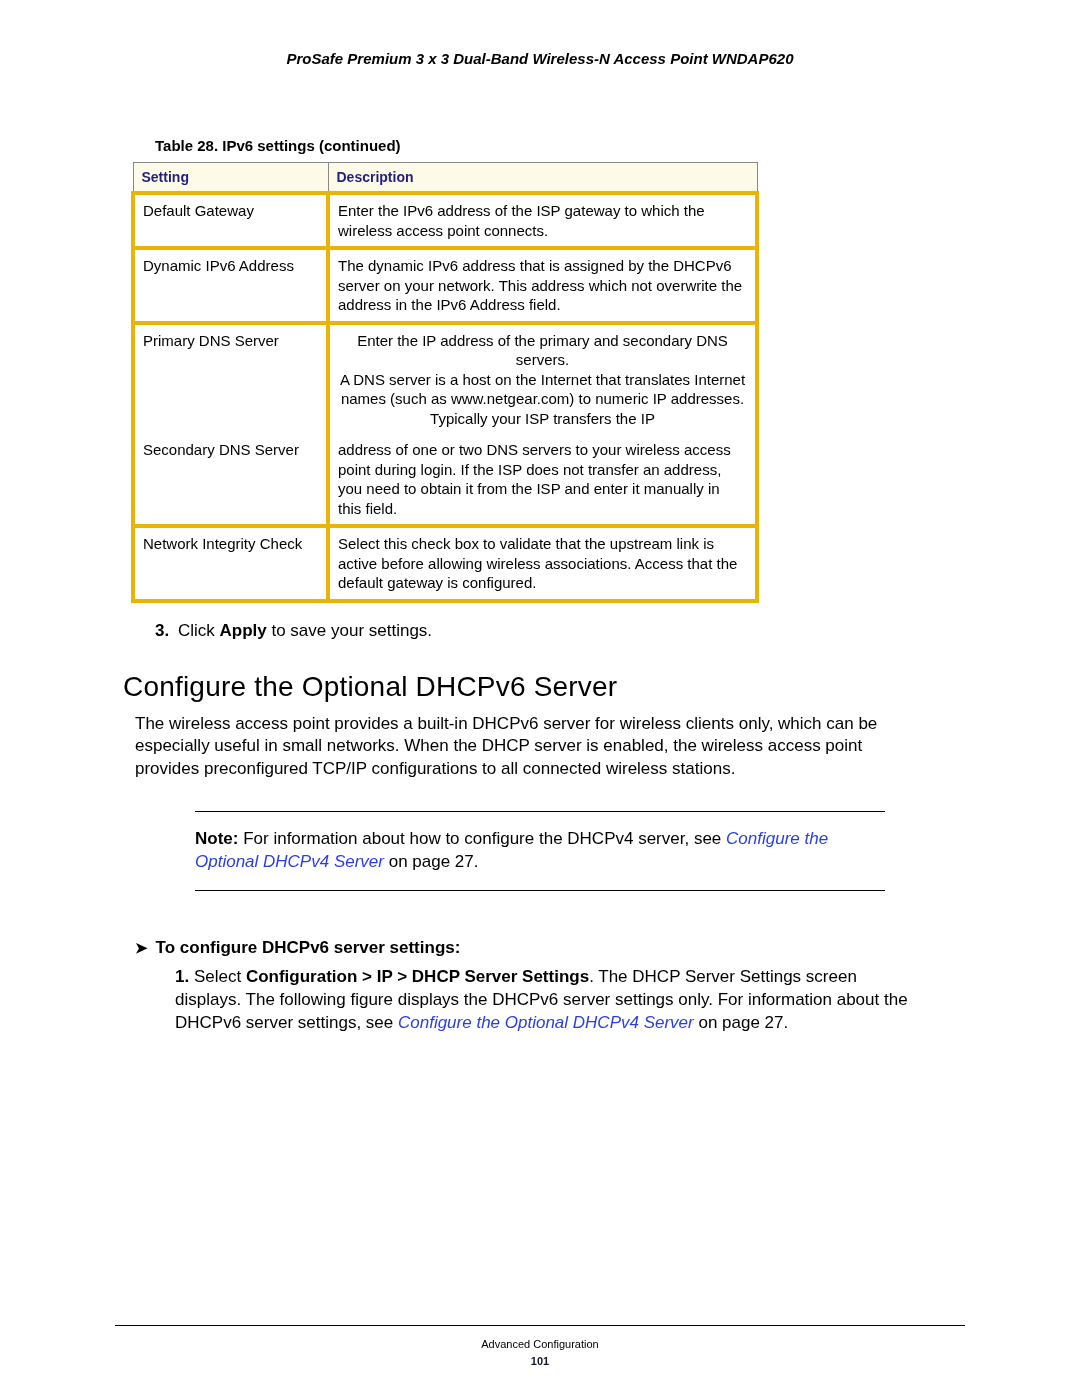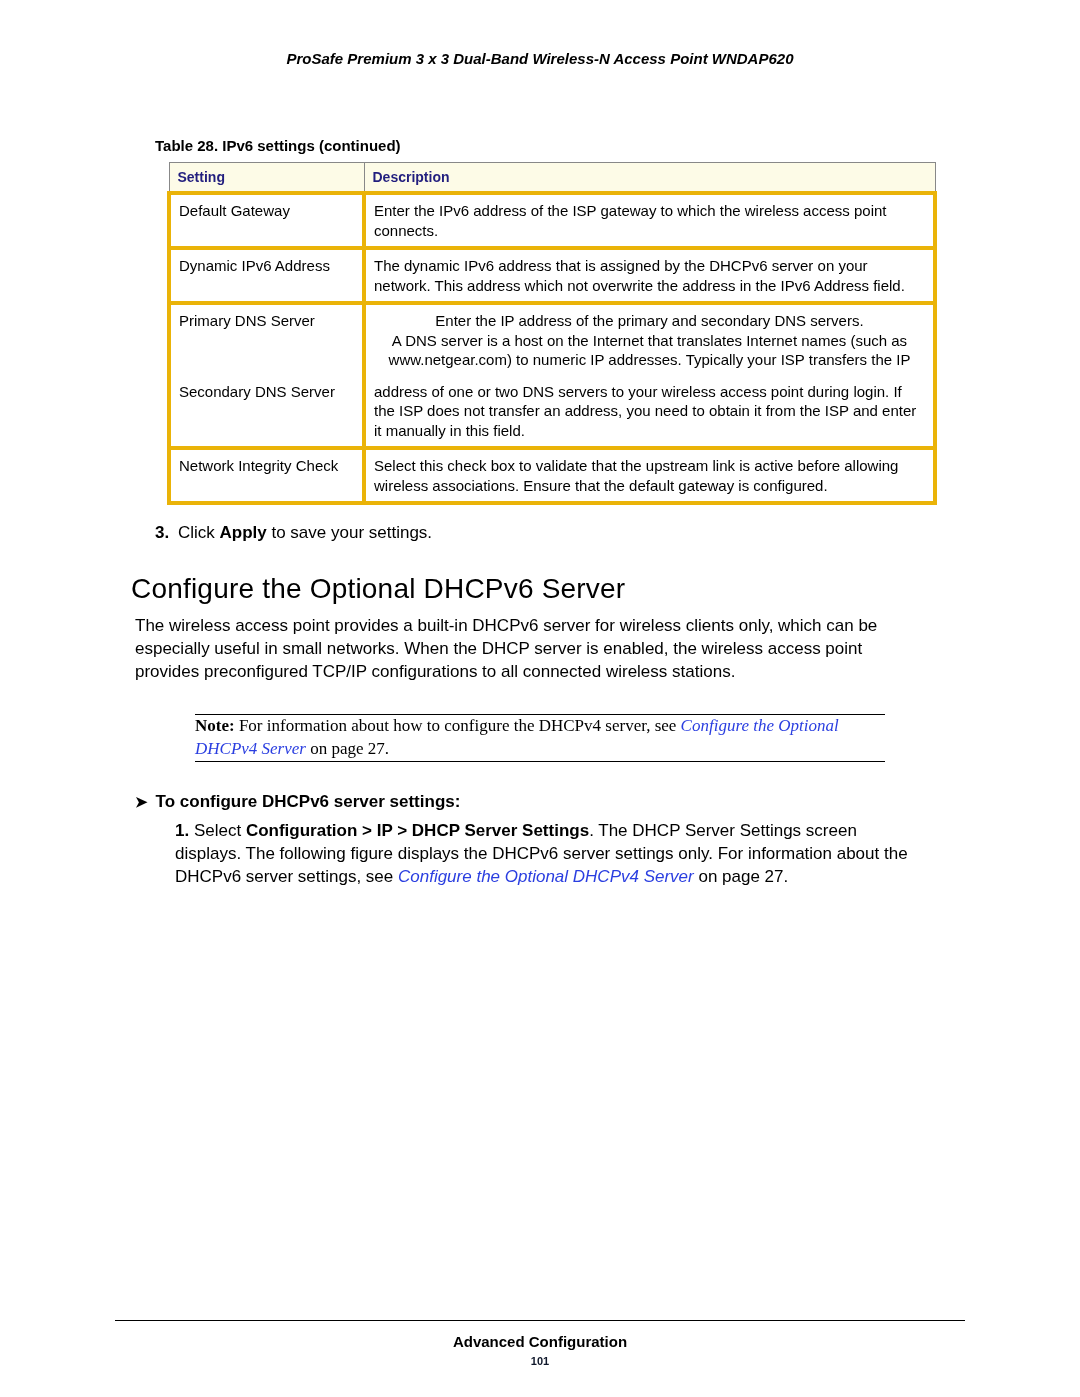--- a/index.html
+++ b/index.html
@@ -23,22 +23,22 @@
     margin-bottom: 70px;
     font-style: italic;
   }
   .table-caption {
     font-weight: bold;
     font-size: 15px;
     margin: 0 0 8px 40px;
   }
   table.settings {
     border-collapse: collapse;
-    width: 770px;
-    margin-left: 52px;
+    width: 628px;
+    margin-left: 16px;
     font-size: 15px;
   }
   table.settings th {
     background: #fdfbe7;
     color: #221e7e;
     text-align: left;
     font-weight: bold;
     padding: 6px 8px;
     border: 1px solid #888;
     font-size: 14px;
@@ -57,37 +57,36 @@
     font-size: 17px;
   }
   .step-num {
     font-weight: bold;
     margin-right: 4px;
   }
   h2.section-title {
     font-family: "Arial", sans-serif;
     font-weight: normal;
     font-size: 28px;
-    margin: 30px 0 10px 16px;
+    margin: 30px 0 10px 8px;
     color: #000;
     letter-spacing: 0.2px;
   }
   .body-para {
     margin: 0 40px 0 20px;
     font-size: 17px;
     line-height: 1.35;
   }
   .note-block {
-    margin: 30px 80px 30px 80px;
+    margin: 30px 80px 47px 80px;
     border-top: 1px solid #000;
     border-bottom: 1px solid #000;
-    padding: 0 0;
+    padding: 16px 0;
     font-size: 17px;
     line-height: 1.35;
-    font-family: Liberation Serif, serif;
   }
   .note-block .note-label { font-weight: bold; }
   .xref {
     color: #2a3ee0;
     font-style: italic;
   }
   .proc-heading {
     margin: 15px 0 8px 20px;
     font-weight: bold;
     font-size: 17px;
@@ -108,22 +107,22 @@
     left: 0;
     right: 0;
     text-align: center;
   }
   .footer-rule {
     border: none;
     border-top: 1px solid #000;
     margin: 0 115px 12px 115px;
   }
   .footer-title {
-    font-weight: bold;
-    font-size: 15px;
+    font-weight: normal;
+    font-size: 11px;
   }
   .footer-page {
     font-weight: bold;
     color: #0f172a;
     font-size: 11px;
     margin-top: 5px;
   }
 </style>
 </head>
 <body>
@@ -152,21 +151,21 @@
       <td class="setting-col no-bottom">Primary DNS Server</td>
       <td class="no-bottom" style="white-space:pre-line;text-align:center;">Enter the IP address of the primary and secondary DNS servers.
 A DNS server is a host on the Internet that translates Internet names (such as www.netgear.com) to numeric IP addresses. Typically your ISP transfers the IP</td>
     </tr>
     <tr>
       <td class="setting-col no-top" style="border-top:1px solid #888;">Secondary DNS Server</td>
       <td class="no-top">address of one or two DNS servers to your wireless access point during login. If the ISP does not transfer an address, you need to obtain it from the ISP and enter it manually in this field.</td>
     </tr>
     <tr>
       <td class="setting-col">Network Integrity Check</td>
-      <td>Select this check box to validate that the upstream link is active before allowing wireless associations. Ensure that the default gateway is configured.</td>
+      <td>Select this check box to validate that the upstream link is active before allowing wireless associations. Access that the default gateway is configured.</td>
     </tr>
   </tbody>
     </table>
 
   <div class="step">
     <span class="step-num">3.</span>
     <span>Click </span><b>Apply</b><span> to save your settings.</span>
   </div>
 
   <h2 class="section-title">Configure the Optional DHCPv6 Server</h2>

